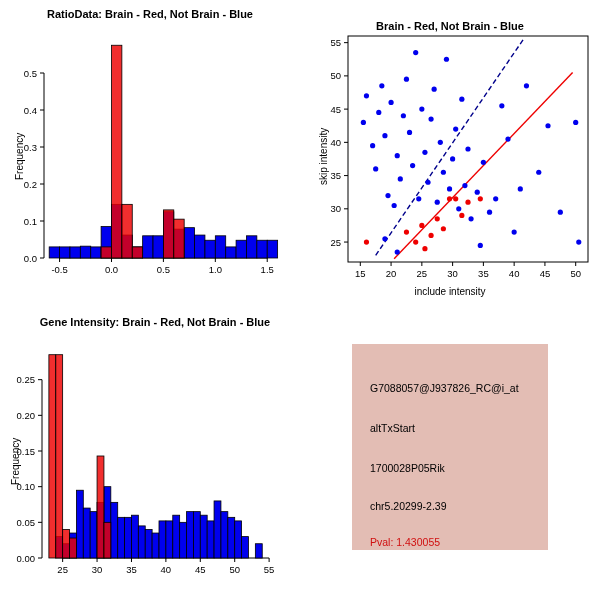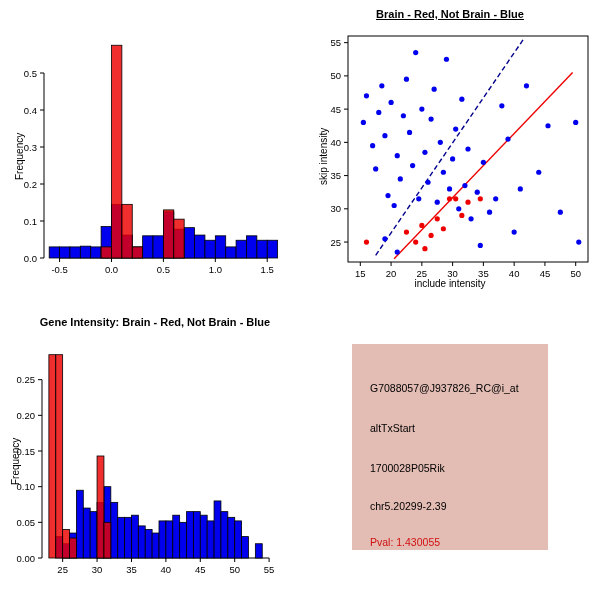--- a/index.html
+++ b/index.html
@@ -63,20 +63,21 @@
     white-space: nowrap;
   }
   #info-box .line.pval {
     color: #d01010;
   }
 </style>
 </head>
 <body>
 
 <div class="panel" id="panel-ratio" style="left:0px; top:0px; width:300px; height:300px;">
+  <div class="ptitle" style="position:absolute; left:0px; top:8px; width:300px;">RatioData: Brain - Red, Not Brain - Blue</div>
   <svg id="svg-ratio" width="300" height="300">
       <line x1="59.57446808510639" y1="258" x2="267.23404255319144" y2="258" stroke="#000" stroke-width="1"></line>
       <line x1="44" y1="258" x2="44" y2="73" stroke="#000" stroke-width="1"></line>
       <line x1="59.57446808510639" y1="258" x2="59.57446808510639" y2="262" stroke="#000" stroke-width="1"></line>
       <text x="59.57446808510639" y="273" text-anchor="middle" class="tick-text">-0.5</text>
       <line x1="111.48936170212767" y1="258" x2="111.48936170212767" y2="262" stroke="#000" stroke-width="1"></line>
       <text x="111.48936170212767" y="273" text-anchor="middle" class="tick-text">0.0</text>
       <line x1="163.40425531914892" y1="258" x2="163.40425531914892" y2="262" stroke="#000" stroke-width="1"></line>
       <text x="163.40425531914892" y="273" text-anchor="middle" class="tick-text">0.5</text>
       <line x1="215.3191489361702" y1="258" x2="215.3191489361702" y2="262" stroke="#000" stroke-width="1"></line>
@@ -121,21 +122,21 @@
       <rect x="111.48936170212767" y="45.25000000000003" width="10.382978723404236" height="212.74999999999997" fill="#ee0000" stroke="#000" stroke-width="0.8" fill-opacity="0.82"></rect>
       <rect x="121.8723404255319" y="204.35" width="10.382978723404264" height="53.650000000000006" fill="#ee0000" stroke="#000" stroke-width="0.8" fill-opacity="0.82"></rect>
       <rect x="132.25531914893617" y="246.9" width="10.382978723404278" height="11.099999999999994" fill="#ee0000" stroke="#000" stroke-width="0.8" fill-opacity="0.82"></rect>
       <rect x="163.40425531914892" y="209.9" width="10.382978723404278" height="48.099999999999994" fill="#ee0000" stroke="#000" stroke-width="0.8" fill-opacity="0.82"></rect>
       <rect x="173.7872340425532" y="219.15" width="10.382978723404278" height="38.849999999999994" fill="#ee0000" stroke="#000" stroke-width="0.8" fill-opacity="0.82"></rect>
     </svg>
   <div class="axis-label-y" style="left:14px; top:180px;">Frequency</div>
 </div>
 
 <div class="panel" id="panel-scatter" style="left:300px; top:0px; width:300px; height:300px;">
-  <div class="ptitle" style="position:absolute; left:0px; top:8px; width:300px;text-decoration:underline;">Brain - Red, Not Brain - Blue</div>
+  <div class="ptitle" style="position:absolute; left:0px; top:20px; width:300px;">Brain - Red, Not Brain - Blue</div>
   <svg id="svg-scatter" width="300" height="300">
       <rect x="48" y="36" width="240" height="226" fill="none" stroke="#000" stroke-width="1"></rect>
       <line x1="60.30769230769231" y1="262" x2="60.30769230769231" y2="266" stroke="#000" stroke-width="1"></line>
       <text x="60.30769230769231" y="277" text-anchor="middle" class="tick-text">15</text>
       <line x1="91.07692307692308" y1="262" x2="91.07692307692308" y2="266" stroke="#000" stroke-width="1"></line>
       <text x="91.07692307692308" y="277" text-anchor="middle" class="tick-text">20</text>
       <line x1="121.84615384615385" y1="262" x2="121.84615384615385" y2="266" stroke="#000" stroke-width="1"></line>
       <text x="121.84615384615385" y="277" text-anchor="middle" class="tick-text">25</text>
       <line x1="152.6153846153846" y1="262" x2="152.6153846153846" y2="266" stroke="#000" stroke-width="1"></line>
       <text x="152.6153846153846" y="277" text-anchor="middle" class="tick-text">30</text>
@@ -222,21 +223,21 @@
       <circle cx="124.92307692307693" cy="248.7058823529412" r="2.6" fill="#ee0000"></circle>
       <circle cx="131.0769230769231" cy="235.41176470588235" r="2.6" fill="#ee0000"></circle>
       <circle cx="137.23076923076923" cy="218.79411764705884" r="2.6" fill="#ee0000"></circle>
       <circle cx="143.38461538461536" cy="228.76470588235293" r="2.6" fill="#ee0000"></circle>
       <circle cx="149.53846153846155" cy="198.85294117647058" r="2.6" fill="#ee0000"></circle>
       <circle cx="155.69230769230768" cy="198.85294117647058" r="2.6" fill="#ee0000"></circle>
       <circle cx="161.84615384615384" cy="215.47058823529412" r="2.6" fill="#ee0000"></circle>
       <circle cx="168" cy="202.1764705882353" r="2.6" fill="#ee0000"></circle>
       <circle cx="180.30769230769232" cy="198.85294117647058" r="2.6" fill="#ee0000"></circle>
     </svg>
-  <div class="axis-label" style="position:absolute; left:0px; top:278px; width:300px;">include intensity</div>
+  <div class="axis-label" style="position:absolute; left:0px; top:286px; width:300px;">include intensity</div>
   <div class="axis-label-y" style="left:18px; top:185px;">skip intensity</div>
 </div>
 
 <div class="panel" id="panel-gene" style="left:0px; top:300px; width:300px; height:300px;">
   <div class="ptitle" style="position:absolute; left:0px; top:16px; width:310px;">Gene Intensity: Brain - Red, Not Brain - Blue</div>
   <svg id="svg-gene" width="300" height="300">
       <line x1="62.64705882352941" y1="258" x2="269.11764705882354" y2="258" stroke="#000" stroke-width="1"></line>
       <line x1="42" y1="258" x2="42" y2="79.66666666666666" stroke="#000" stroke-width="1"></line>
       <line x1="62.64705882352941" y1="258" x2="62.64705882352941" y2="262" stroke="#000" stroke-width="1"></line>
       <text x="62.64705882352941" y="273" text-anchor="middle" class="tick-text">25</text>

